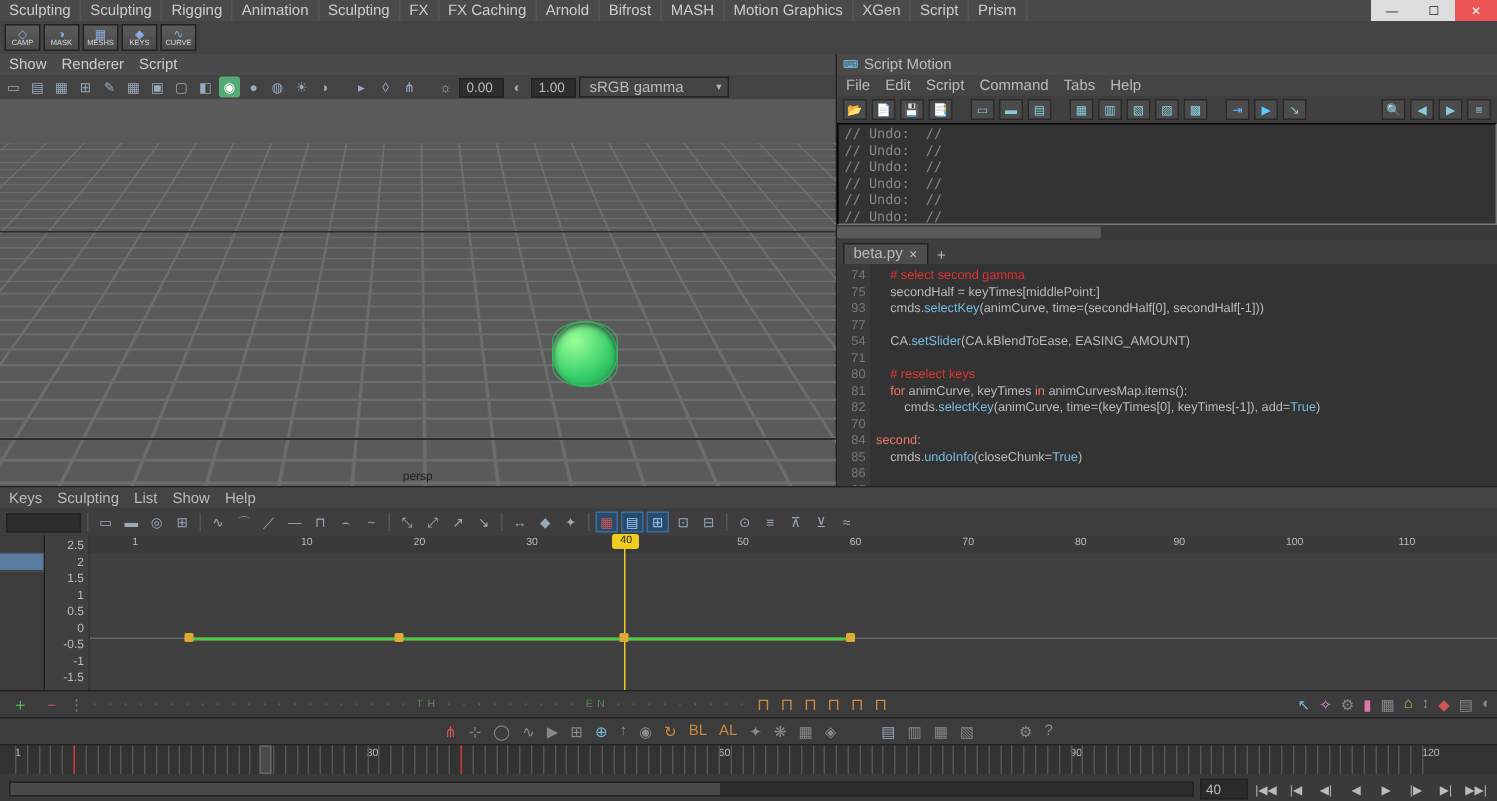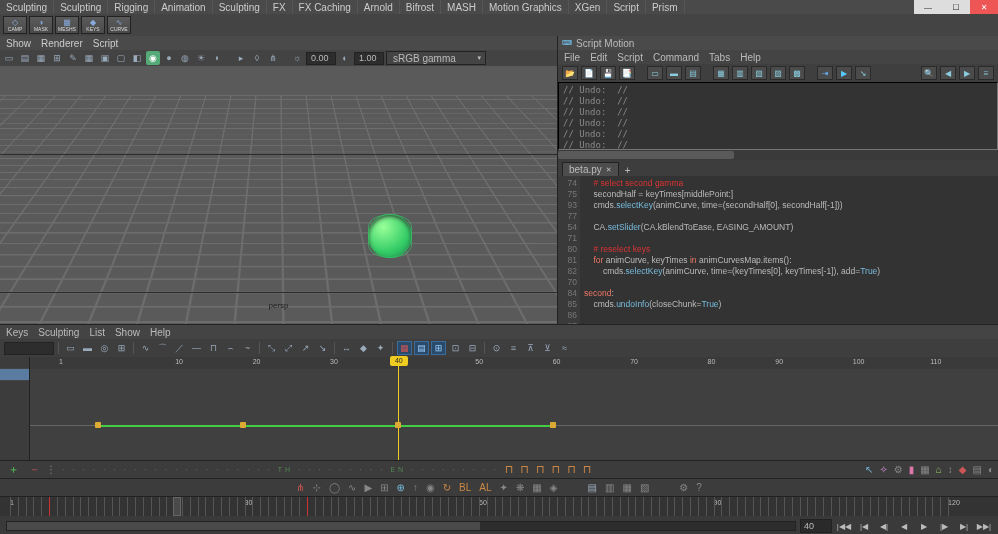--- a/index.html
+++ b/index.html
@@ -24,21 +24,21 @@
     linear-gradient(90deg,#6d6d6d 1px,transparent 1px) 0 0/20px 8px;
     transform:perspective(500px) rotateX(60deg) scale(1.5);
     transform-origin:50% 30%;
   }
   .blackline{position:absolute;left:0;right:0;height:1px;background:#2c2c2c;}
   .sphere{position:absolute;width:44px;height:44px;left:368px;top:148px;border-radius:50%;
     background:radial-gradient(circle at 35% 30%, #9f9, #3c6 60%, #285 100%);
     box-shadow:0 2px 4px #333 inset;}
   .sphere:before,.sphere:after{content:"";position:absolute;inset:0;border-radius:50%;border:1px solid rgba(50,200,100,.6);}
   .sphere:after{border-radius:50%/30%;}
-  .persp{position:absolute;bottom:14px;left:50%;transform:translateX(-50%);font-size:8px;color:#222;}
+  .persp{position:absolute;bottom:2px;left:50%;transform:translateX(-50%);font-size:8px;color:#222;}
   .sccol{flex:1;display:flex;flex-direction:column;background:#3b3b3b;}
   .sctitle{height:14px;background:#4a4a4a;display:flex;align-items:center;padding:0 4px;gap:4px;}
   .sctitle .wic{width:10px;height:10px;display:flex;align-items:center;justify-content:center;font-size:7px;color:#7cf;}
   .scmenu{height:14px;background:#444;display:flex;align-items:center;gap:10px;padding:0 6px;}
   .sctool{height:18px;background:#3f3f3f;display:flex;align-items:center;gap:3px;padding:0 4px;}
   .sctool .tb{width:16px;height:14px;border:1px solid #2a2a2a;background:#4b4b4b;display:flex;align-items:center;justify-content:center;font-size:8px;color:#8cd;}
   .sctool .tb.blue{color:#6bf;}
   .sctool .tb.run{color:#5cf;}
   .hist{height:68px;background:#333;border:1px inset #222;padding:2px 4px;font-family:Consolas,monospace;font-size:9px;color:#888;overflow:hidden;white-space:pre;line-height:11px;}
   .scrollh{height:10px;background:#3a3a3a;position:relative;}
@@ -320,20 +320,31 @@
     <span class="tb">≡</span>
     <span class="tb">⊼</span>
     <span class="tb">⊻</span>
     <span class="tb">≈</span>
   </div>
   <div class="gemain">
     <div class="gelist">
       <div class="row"></div>
         <div class="row sel"></div>
     </div>
+    <div class="geaxis" id="geaxis">
+        <div>2.5</div>
+        <div>2</div>
+        <div>1.5</div>
+        <div>1</div>
+        <div>0.5</div>
+        <div>0</div>
+        <div>-0.5</div>
+        <div>-1</div>
+        <div>-1.5</div>
+      </div>
     <div class="gecanvas" id="gecanvas">
       <div class="ruler" id="ruler">
           <span style="left: 3%;">1</span>
           <span style="left: 15%;">10</span>
           <span style="left: 23%;">20</span>
           <span style="left: 31%;">30</span>
           <span style="left: 38%;">40</span>
           <span style="left: 46%;">50</span>
           <span style="left: 54%;">60</span>
           <span style="left: 62%;">70</span>

